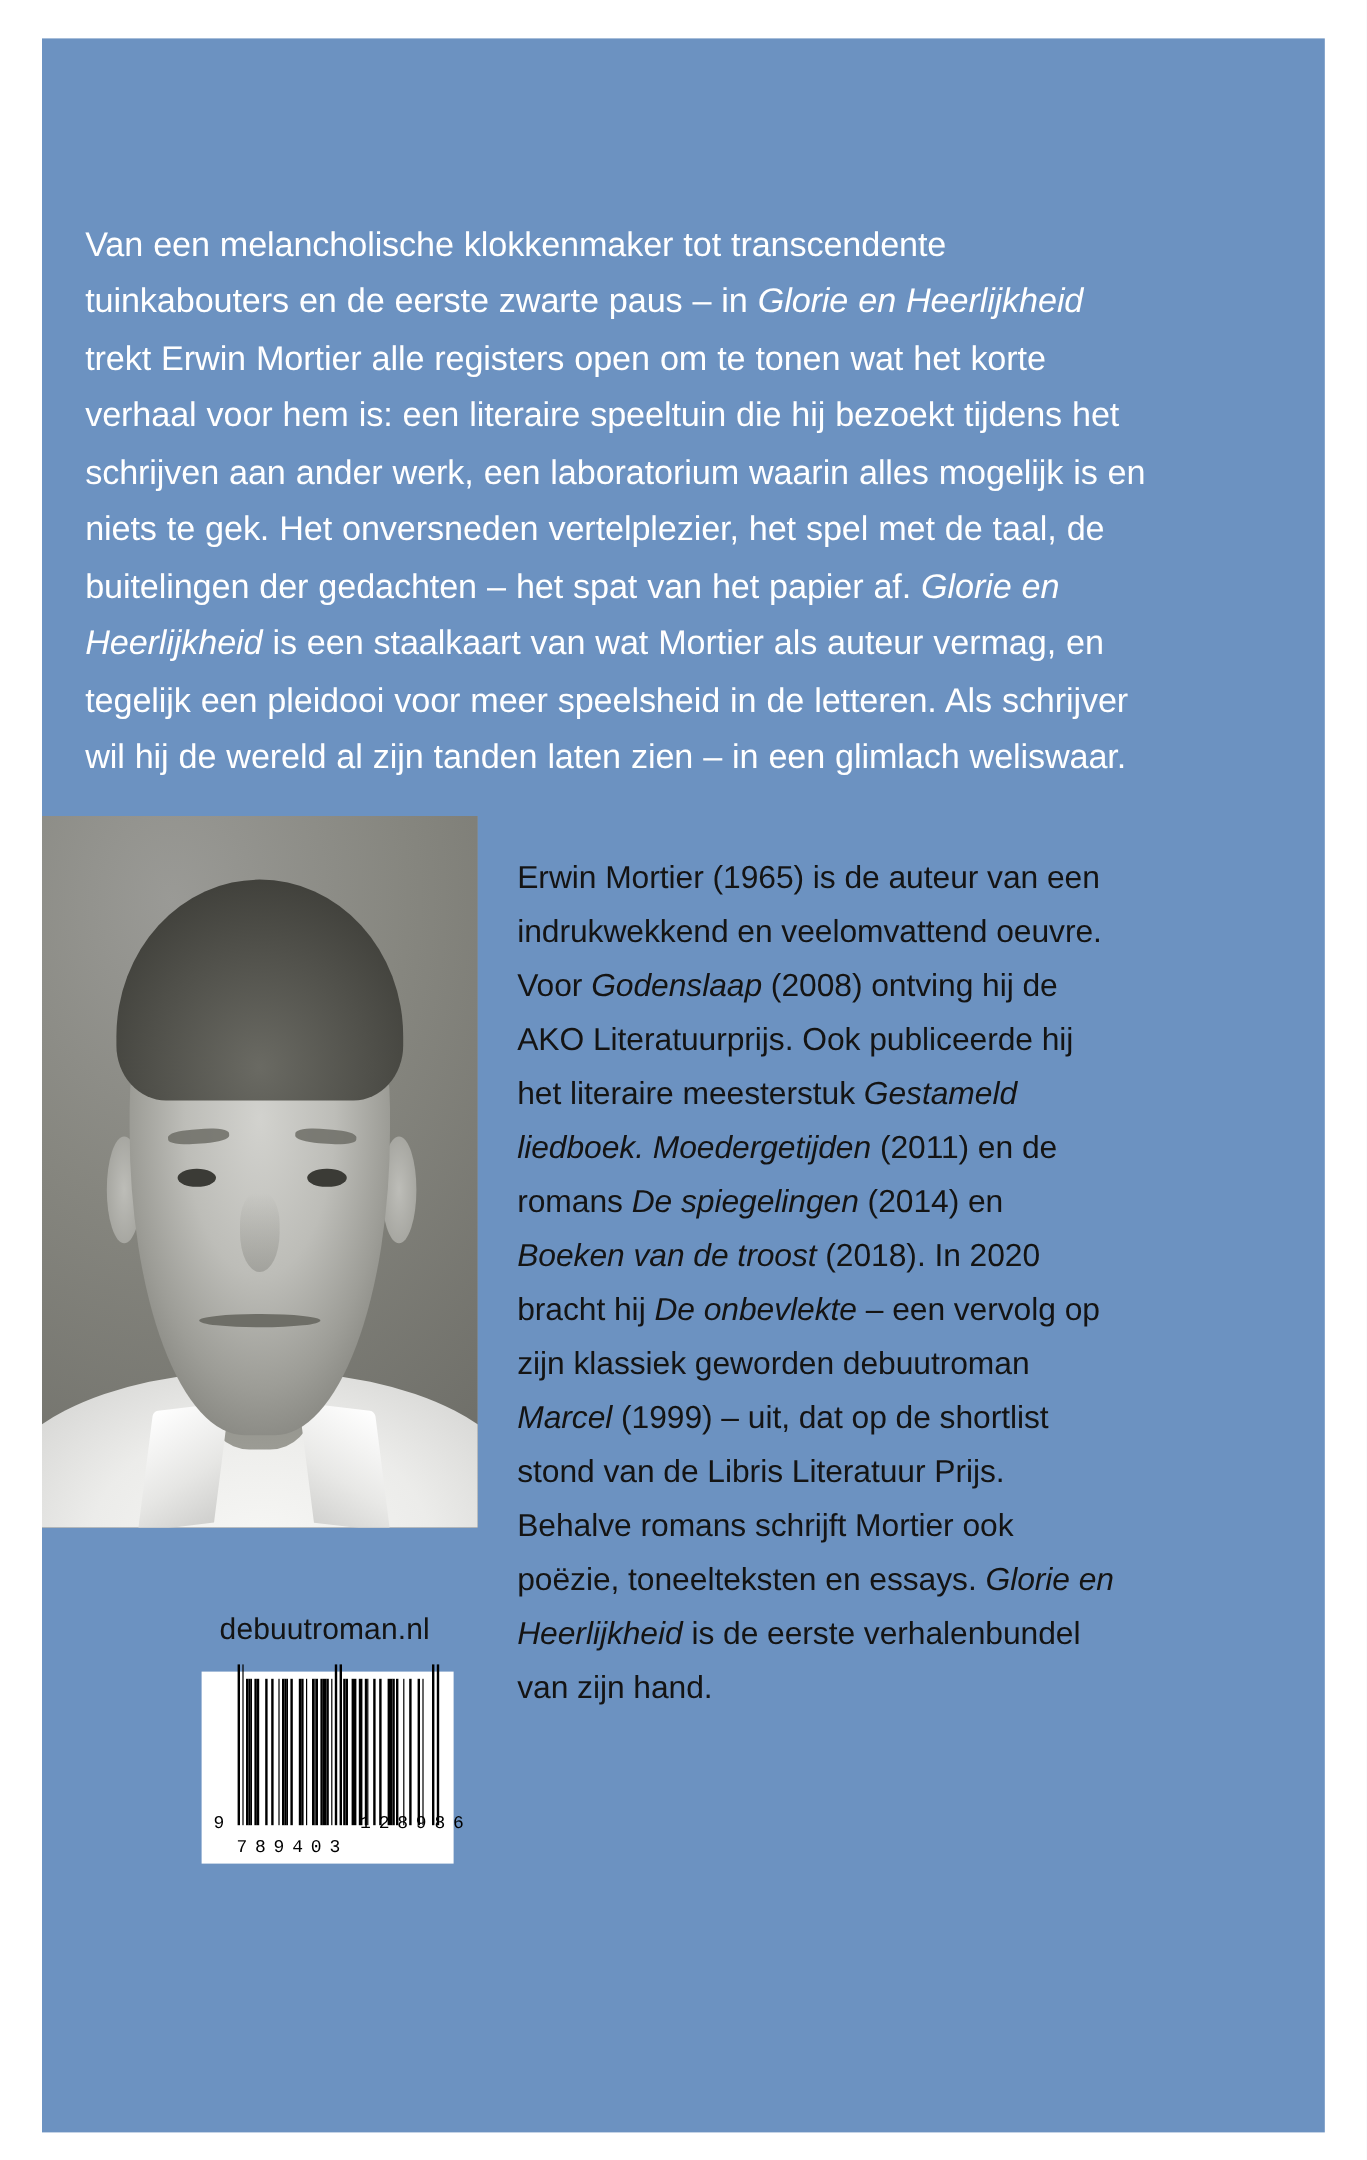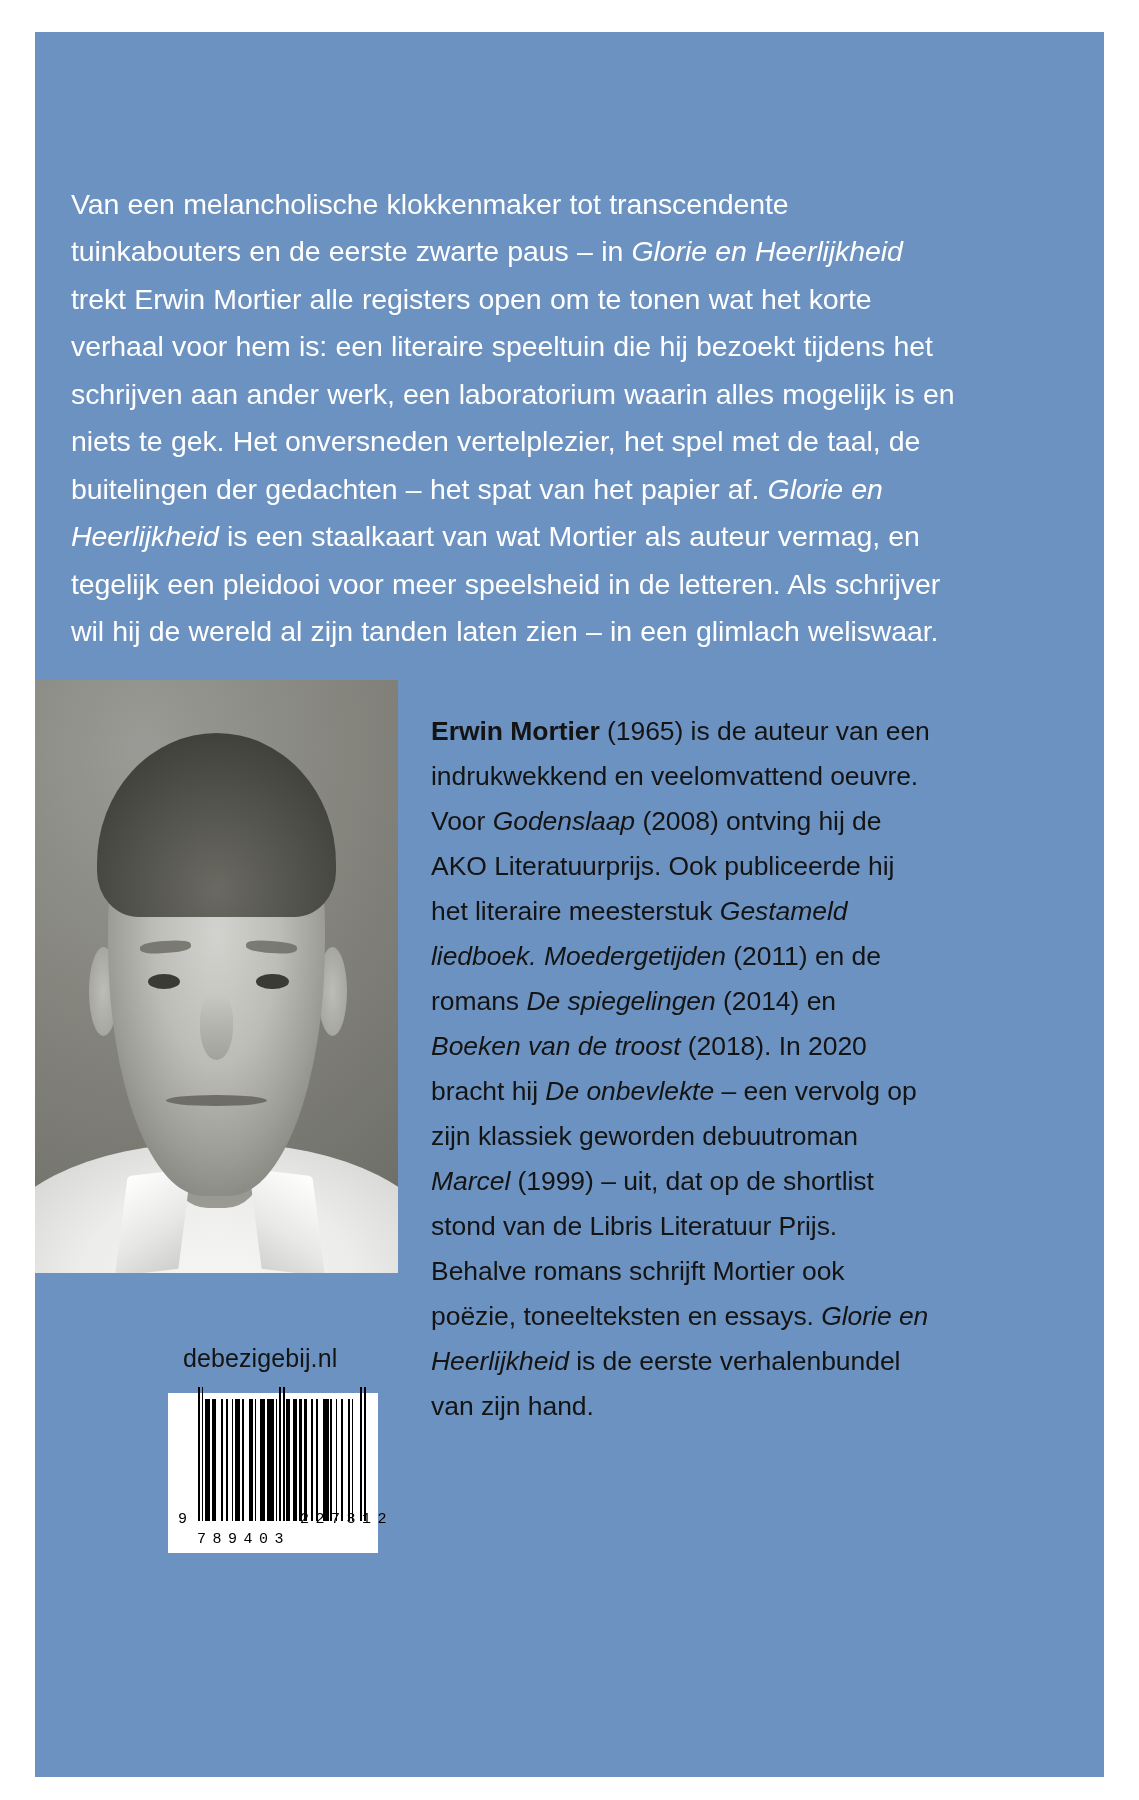--- a/index.html
+++ b/index.html
@@ -169,21 +169,21 @@
     position: absolute;
     left: 396px;
     top: 650px;
     width: 500px;
     color: #141414;
     font-size: 26.5px;
     line-height: 45px;
     letter-spacing: -0.05px;
   }
   #bio .ital { font-style: italic; }
-  #bio .bold { font-weight: 700; }
+  #bio .bold { font-weight: 400; }
 
   
   #publisher-url {
     position: absolute;
     left: 148px;
     top: 1312px;
     color: #141414;
     font-size: 25px;
     letter-spacing: 0.1px;
   }
@@ -246,21 +246,21 @@
     <div class="browL"></div>
     <div class="browR"></div>
     <div class="eyeL"></div>
     <div class="eyeR"></div>
     <div class="nose"></div>
     <div class="mouth"></div>
   </div>
 
   <p id="bio"><span class="bold">Erwin Mortier</span><span> (1965) is de auteur van een indrukwekkend en veelomvattend oeuvre. Voor </span><span class="ital">Godenslaap</span><span> (2008) ontving hij de AKO Literatuurprijs. Ook publiceerde hij het literaire meesterstuk </span><span class="ital">Gestameld liedboek. Moedergetijden</span><span> (2011) en de romans </span><span class="ital">De spiegelingen</span><span> (2014) en </span><span class="ital">Boeken van de troost</span><span> (2018). In 2020 bracht hij </span><span class="ital">De onbevlekte</span><span> – een vervolg op zijn klassiek geworden debuutroman </span><span class="ital">Marcel</span><span> (1999) – uit, dat op de shortlist stond van de Libris Literatuur Prijs. Behalve romans schrijft Mortier ook poëzie, toneelteksten en essays. </span><span class="ital">Glorie en Heerlijkheid</span><span> is de eerste verhalenbundel van zijn hand.</span></p>
 
-  <div id="publisher-url">debezigebij.nl</div>
+  <div id="publisher-url">debuutroman.nl</div>
 
   <div id="barcode-block">
     <div id="barcode-bars">
         <i class="tall" style="width: 1.78px;"></i>
         <i class="g tall" style="width: 1.78px;"></i>
         <i class="tall" style="width: 1.78px;"></i>
         <i class="g" style="width: 1.78px;"></i>
         <i style="width: 1.78px;"></i>
         <i style="width: 1.78px;"></i>
         <i style="width: 1.78px;"></i>
@@ -349,17 +349,17 @@
         <i class="g" style="width: 1.78px;"></i>
         <i class="g" style="width: 1.78px;"></i>
         <i class="g" style="width: 1.78px;"></i>
         <i class="tall" style="width: 1.78px;"></i>
         <i class="g tall" style="width: 1.78px;"></i>
         <i class="tall" style="width: 1.78px;"></i>
       </div>
     <div id="barcode-digits">
       <span class="lead">9</span>
       <span class="grp1">789403</span>
-      <span class="grp2">227312</span>
+      <span class="grp2">128986</span>
     </div>
   </div>
 
 </div>
 
 </body></html>

